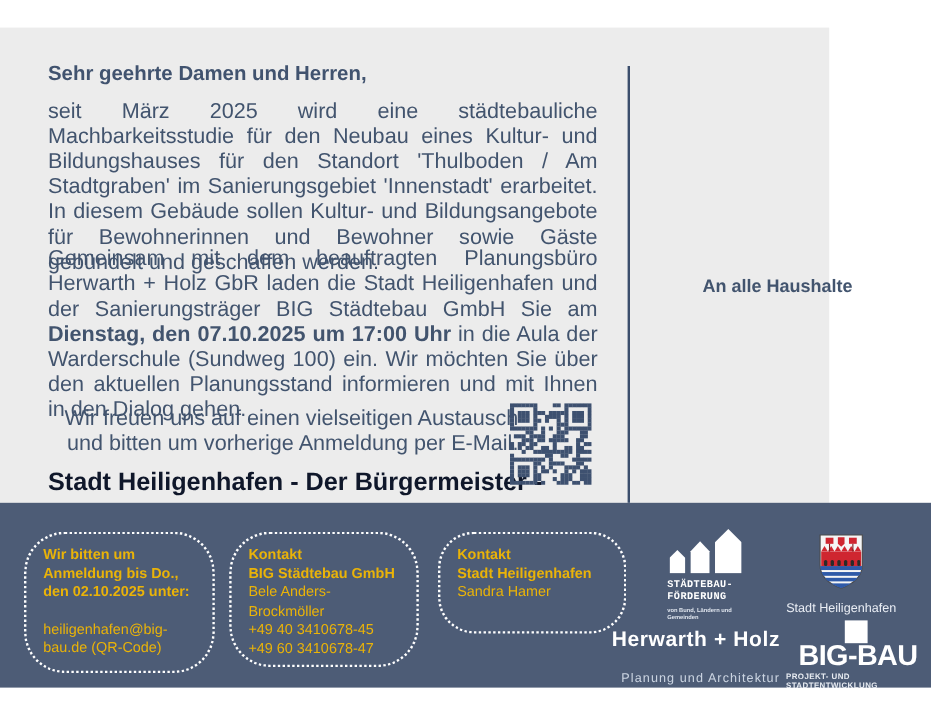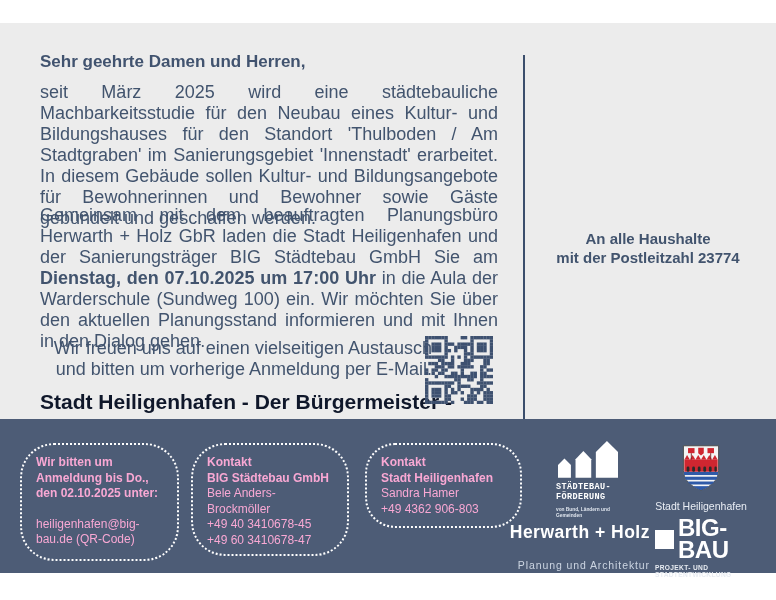--- a/index.html
+++ b/index.html
@@ -1,62 +1,62 @@
 <!DOCTYPE html>
 <html><head>
 <meta charset="utf-8">
 <style>
   html,body{margin:0;padding:0;}
   body{
     width:776px;height:600px;position:relative;background:#ffffff;
     font-family:"Liberation Sans", sans-serif;color:#42546e;overflow:hidden;
   }
-  .sheet{position:absolute;left:0;top:23px;width:776px;height:396px;background:#ececec;}
+  .sheet{position:absolute;left:0;top:23px;width:691px;height:396px;background:#ececec;}
   .band{position:absolute;left:0;top:419px;width:776px;height:154px;background:#4d5c76;}
 
   
   .salutation{position:absolute;left:40px;top:29px;font-size:17px;font-weight:bold;color:#41536f;}
   .para{position:absolute;left:40px;width:458px;margin:0;font-size:18px;line-height:21px;
         color:#42546e;text-align:justify;}
   .para strong{font-weight:bold;}
   .para1{top:59px;}
   .para2{top:182px;}
   .para3{top:315px;width:392px;text-align:right;}
   .signature{position:absolute;left:40px;top:367px;font-size:21px;font-weight:bold;color:#0f172a;}
 
   .divider{position:absolute;left:523px;top:32px;width:2px;height:364px;background:#3b4e6c;}
 
   .recipient{position:absolute;left:528px;top:206px;width:240px;text-align:center;
              font-size:15px;line-height:19px;color:#42546e;font-weight:bold;}
 
   .qr{position:absolute;left:425px;top:313px;width:68px;height:68px;}
 
   
-  .bubble{position:absolute;border:2px dotted #ffffff;border-radius:34px;color:#f9a8d4;
+  .bubble{position:absolute;border:2px dotted #ffffff;border-radius:34px;color:#eab308;
           font-size:12px;line-height:15.5px;padding:10px 8px 8px 14px;box-sizing:border-box;}
   .bubble .bold{font-weight:bold;}
   .bubble .gap{height:15px;}
   .bubble1{left:20px;top:24px;width:159px;height:118px;}
   .bubble2{left:191px;top:24px;width:158px;height:113px;}
   .bubble3{left:365px;top:24px;width:157px;height:85px;border-radius:30px;}
 
   .logo-staedtebau{position:absolute;left:556px;top:18px;width:86px;color:#ffffff;}
   .logo-staedtebau .houses{display:block;margin-left:2px;}
   .logo-staedtebau .t1{font-size:8.5px;font-weight:bold;letter-spacing:0.4px;line-height:10px;margin-top:4px;font-family:Liberation Mono, monospace;}
   .logo-staedtebau .sub{font-size:4.8px;line-height:6px;margin-top:5px;color:#dfe5ee;font-weight:bold;}
 
   .logo-herwarth{position:absolute;left:500px;top:103px;width:150px;color:#ffffff;text-align:right;}
   .logo-herwarth .name{font-size:17.5px;font-weight:bold;letter-spacing:0.5px;}
   .logo-herwarth .tagline{font-size:10.5px;letter-spacing:0.9px;color:#ccd5e2;margin-top:16px;}
 
   .crest-wrap{position:absolute;left:646px;top:24px;width:110px;text-align:center;color:#ffffff;}
   .crest-caption{font-size:10.5px;margin-top:3px;color:#e9edf4;}
 
   .logo-bigbau{position:absolute;left:655px;top:98px;width:120px;color:#ffffff;}
-  .logo-bigbau .row{display:flex;align-items:center;}
+  .logo-bigbau .row{display:flex;align-items:center;flex-direction:column;}
   .logo-bigbau .sq{width:19px;height:19px;background:#ffffff;margin-right:4px;flex:0 0 auto;}
   .logo-bigbau .name{font-size:24px;font-weight:bold;letter-spacing:-0.5px;line-height:22px;}
   .logo-bigbau .tagline{font-size:6.6px;letter-spacing:0.35px;margin-top:3px;color:#e8ecf2;font-weight:bold;}
 </style>
 </head>
 <body>
 
 <div class="sheet">
   <div class="salutation">Sehr geehrte Damen und Herren,</div>
 
@@ -65,21 +65,20 @@
   <p class="para para2"><span>Gemeinsam mit dem beauftragten Planungsbüro Herwarth + Holz GbR laden die Stadt Heiligenhafen und der Sanierungsträger BIG Städtebau GmbH Sie am </span><strong>Dienstag, den 07.10.2025 um 17:00 Uhr</strong><span> in die Aula der Warderschule (Sundweg 100) ein. Wir möchten Sie über den aktuellen Planungsstand informieren und mit Ihnen in den Dialog gehen.</span></p>
 
   <p class="para para3">Wir freuen uns auf einen vielseitigen Austausch und bitten um vorherige Anmeldung per E-Mail.</p>
 
   <div class="signature">Stadt Heiligenhafen - Der Bürgermeister -</div>
 
   <div class="divider"></div>
 
   <div class="recipient">
     <div>An alle Haushalte</div>
-    <div>mit der Postleitzahl 23774</div>
   </div>
 
   <div class="qr"><svg width="68" height="68" xmlns="http://www.w3.org/2000/svg">
         <rect x="0.00" y="0.00" width="3.39" height="3.39" fill="#3e5170"></rect>
         <rect x="3.24" y="0.00" width="3.39" height="3.39" fill="#3e5170"></rect>
         <rect x="6.48" y="0.00" width="3.39" height="3.39" fill="#3e5170"></rect>
         <rect x="9.71" y="0.00" width="3.39" height="3.39" fill="#3e5170"></rect>
         <rect x="12.95" y="0.00" width="3.39" height="3.39" fill="#3e5170"></rect>
         <rect x="16.19" y="0.00" width="3.39" height="3.39" fill="#3e5170"></rect>
         <rect x="19.43" y="0.00" width="3.39" height="3.39" fill="#3e5170"></rect>
@@ -340,21 +339,20 @@
     <div class="bold">BIG Städtebau GmbH</div>
     <div>Bele Anders-Brockmöller</div>
     <div>+49 40 3410678-45</div>
     <div>+49 60 3410678-47</div>
   </div>
 
   <div class="bubble bubble3">
     <div class="bold">Kontakt</div>
     <div class="bold">Stadt Heiligenhafen</div>
     <div>Sandra Hamer</div>
-    <div>+49 4362 906-803</div>
   </div>
 
   <div class="logo-staedtebau">
     <svg class="houses" width="60" height="41" viewBox="0 0 65 44">
       <polygon points="0,44 0,30 7,23 14,30 14,44" fill="#ffffff"></polygon>
       <polygon points="19,44 19,24 27.5,15 36,24 36,44" fill="#ffffff"></polygon>
       <polygon points="41,44 41,16 53,4 65,16 65,44" fill="#ffffff"></polygon>
     </svg>
     <div class="t1">STÄDTEBAU-</div>
     <div class="t1" style="margin-top:0;">FÖRDERUNG</div>

